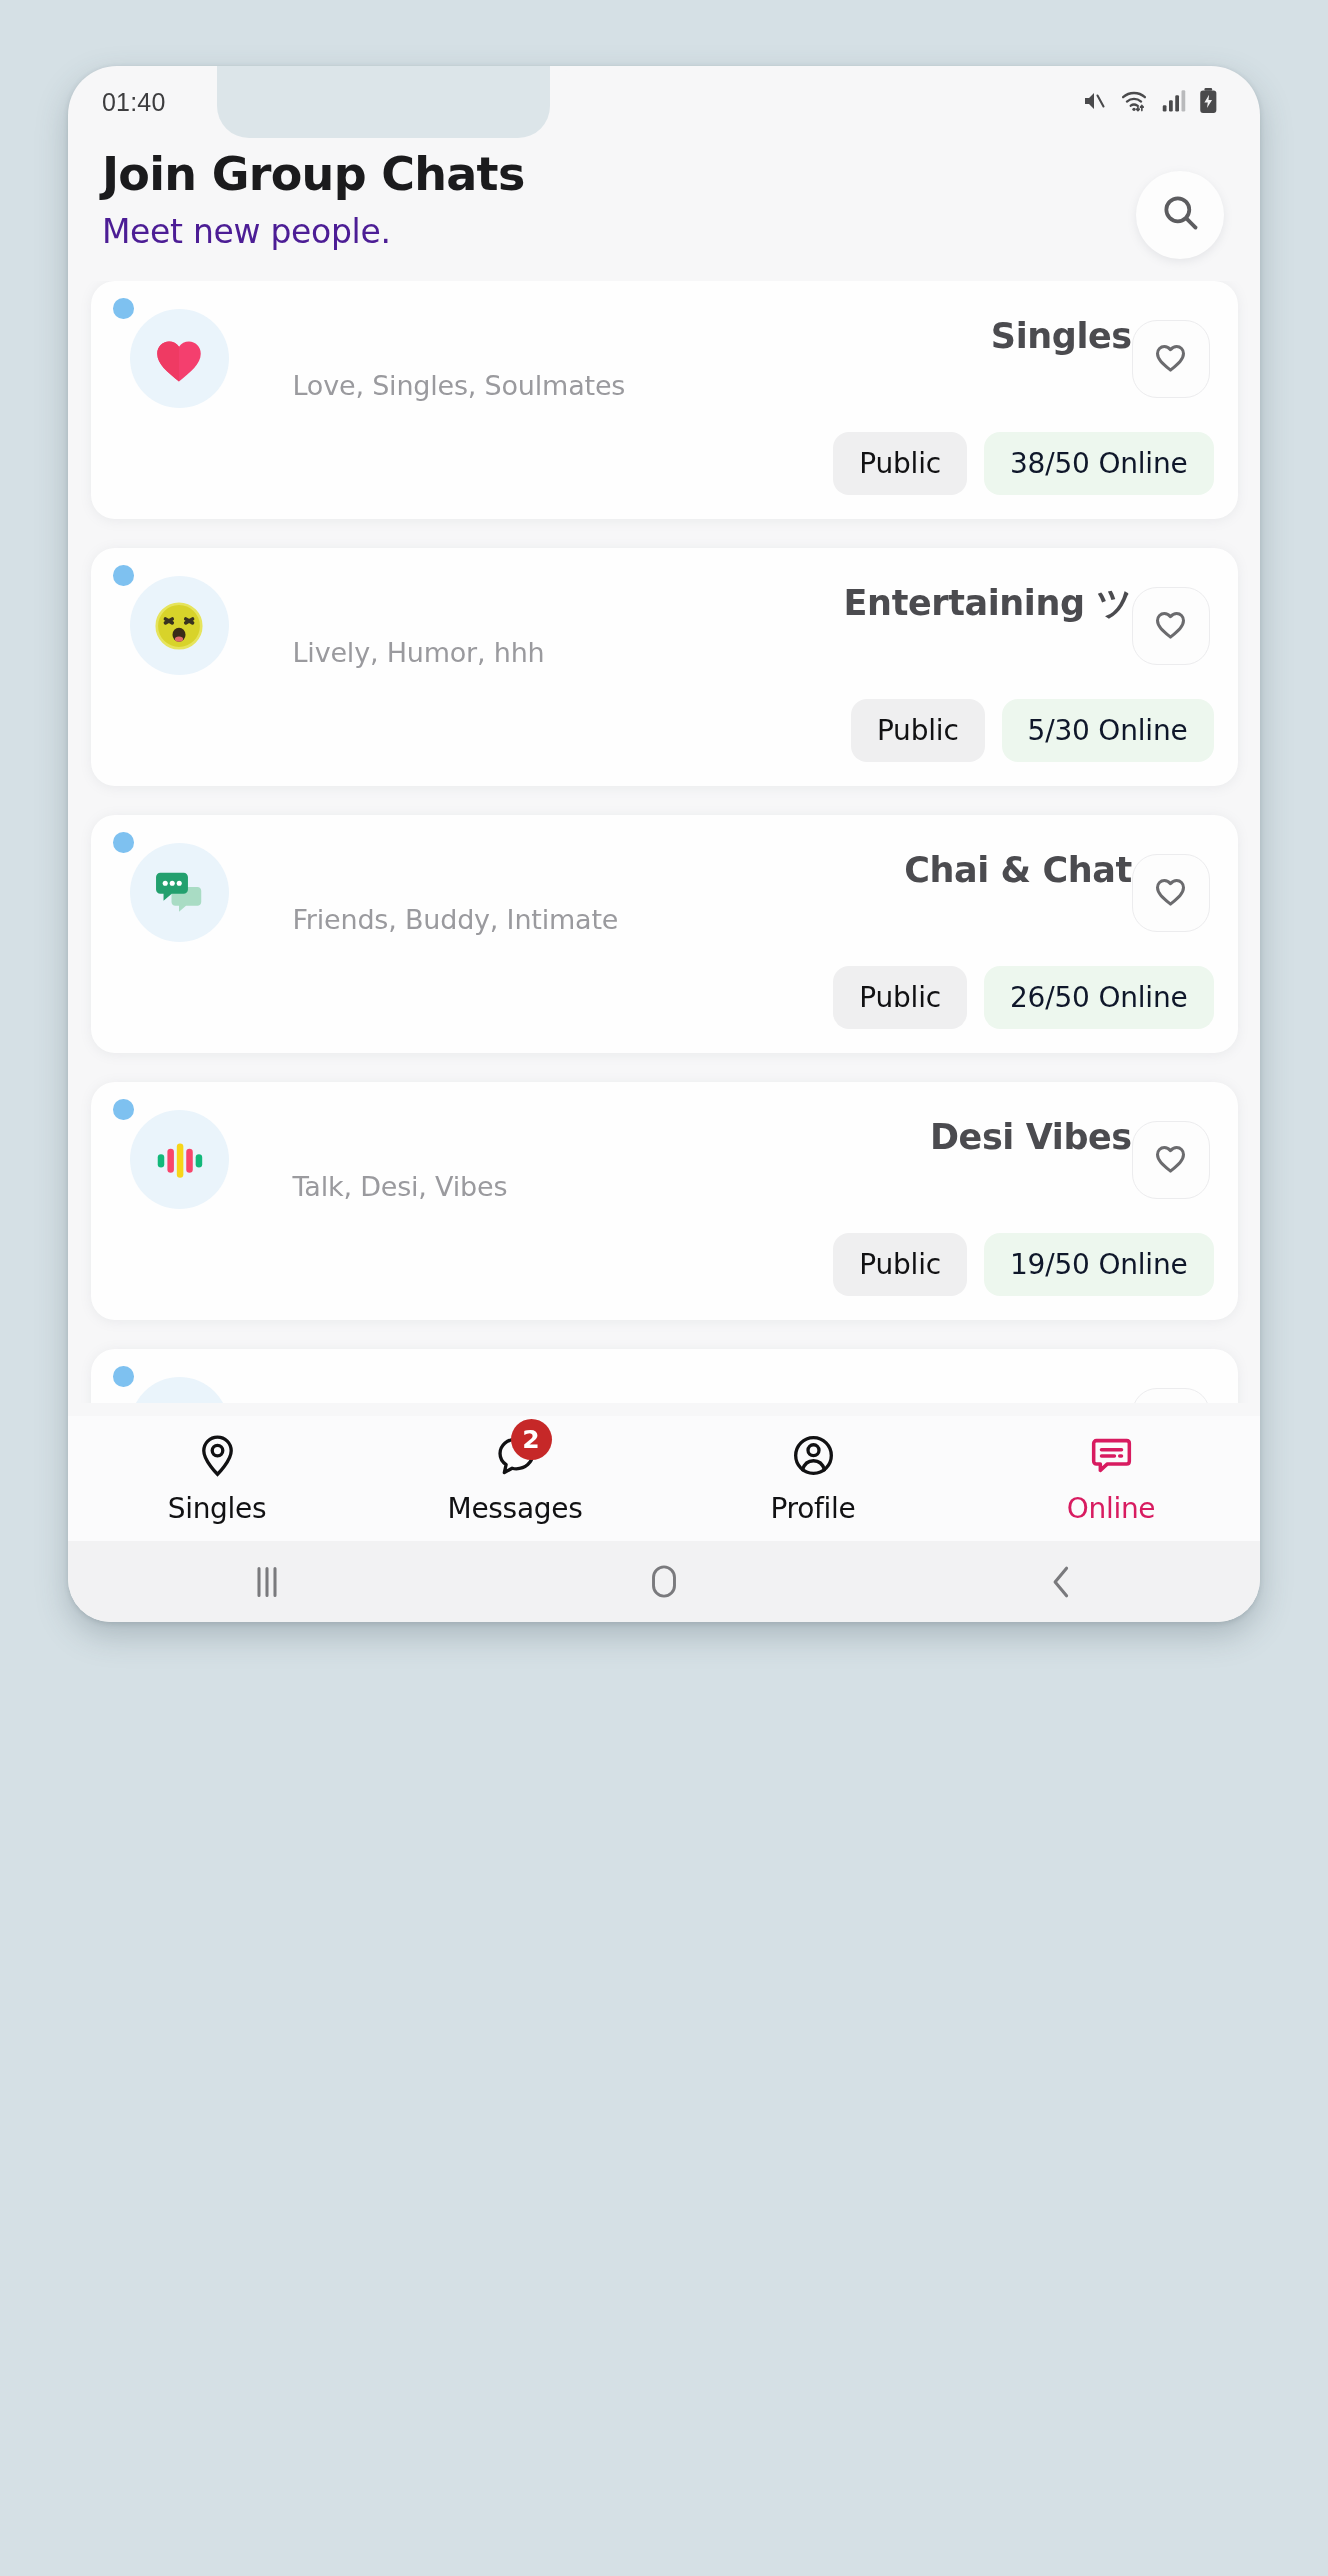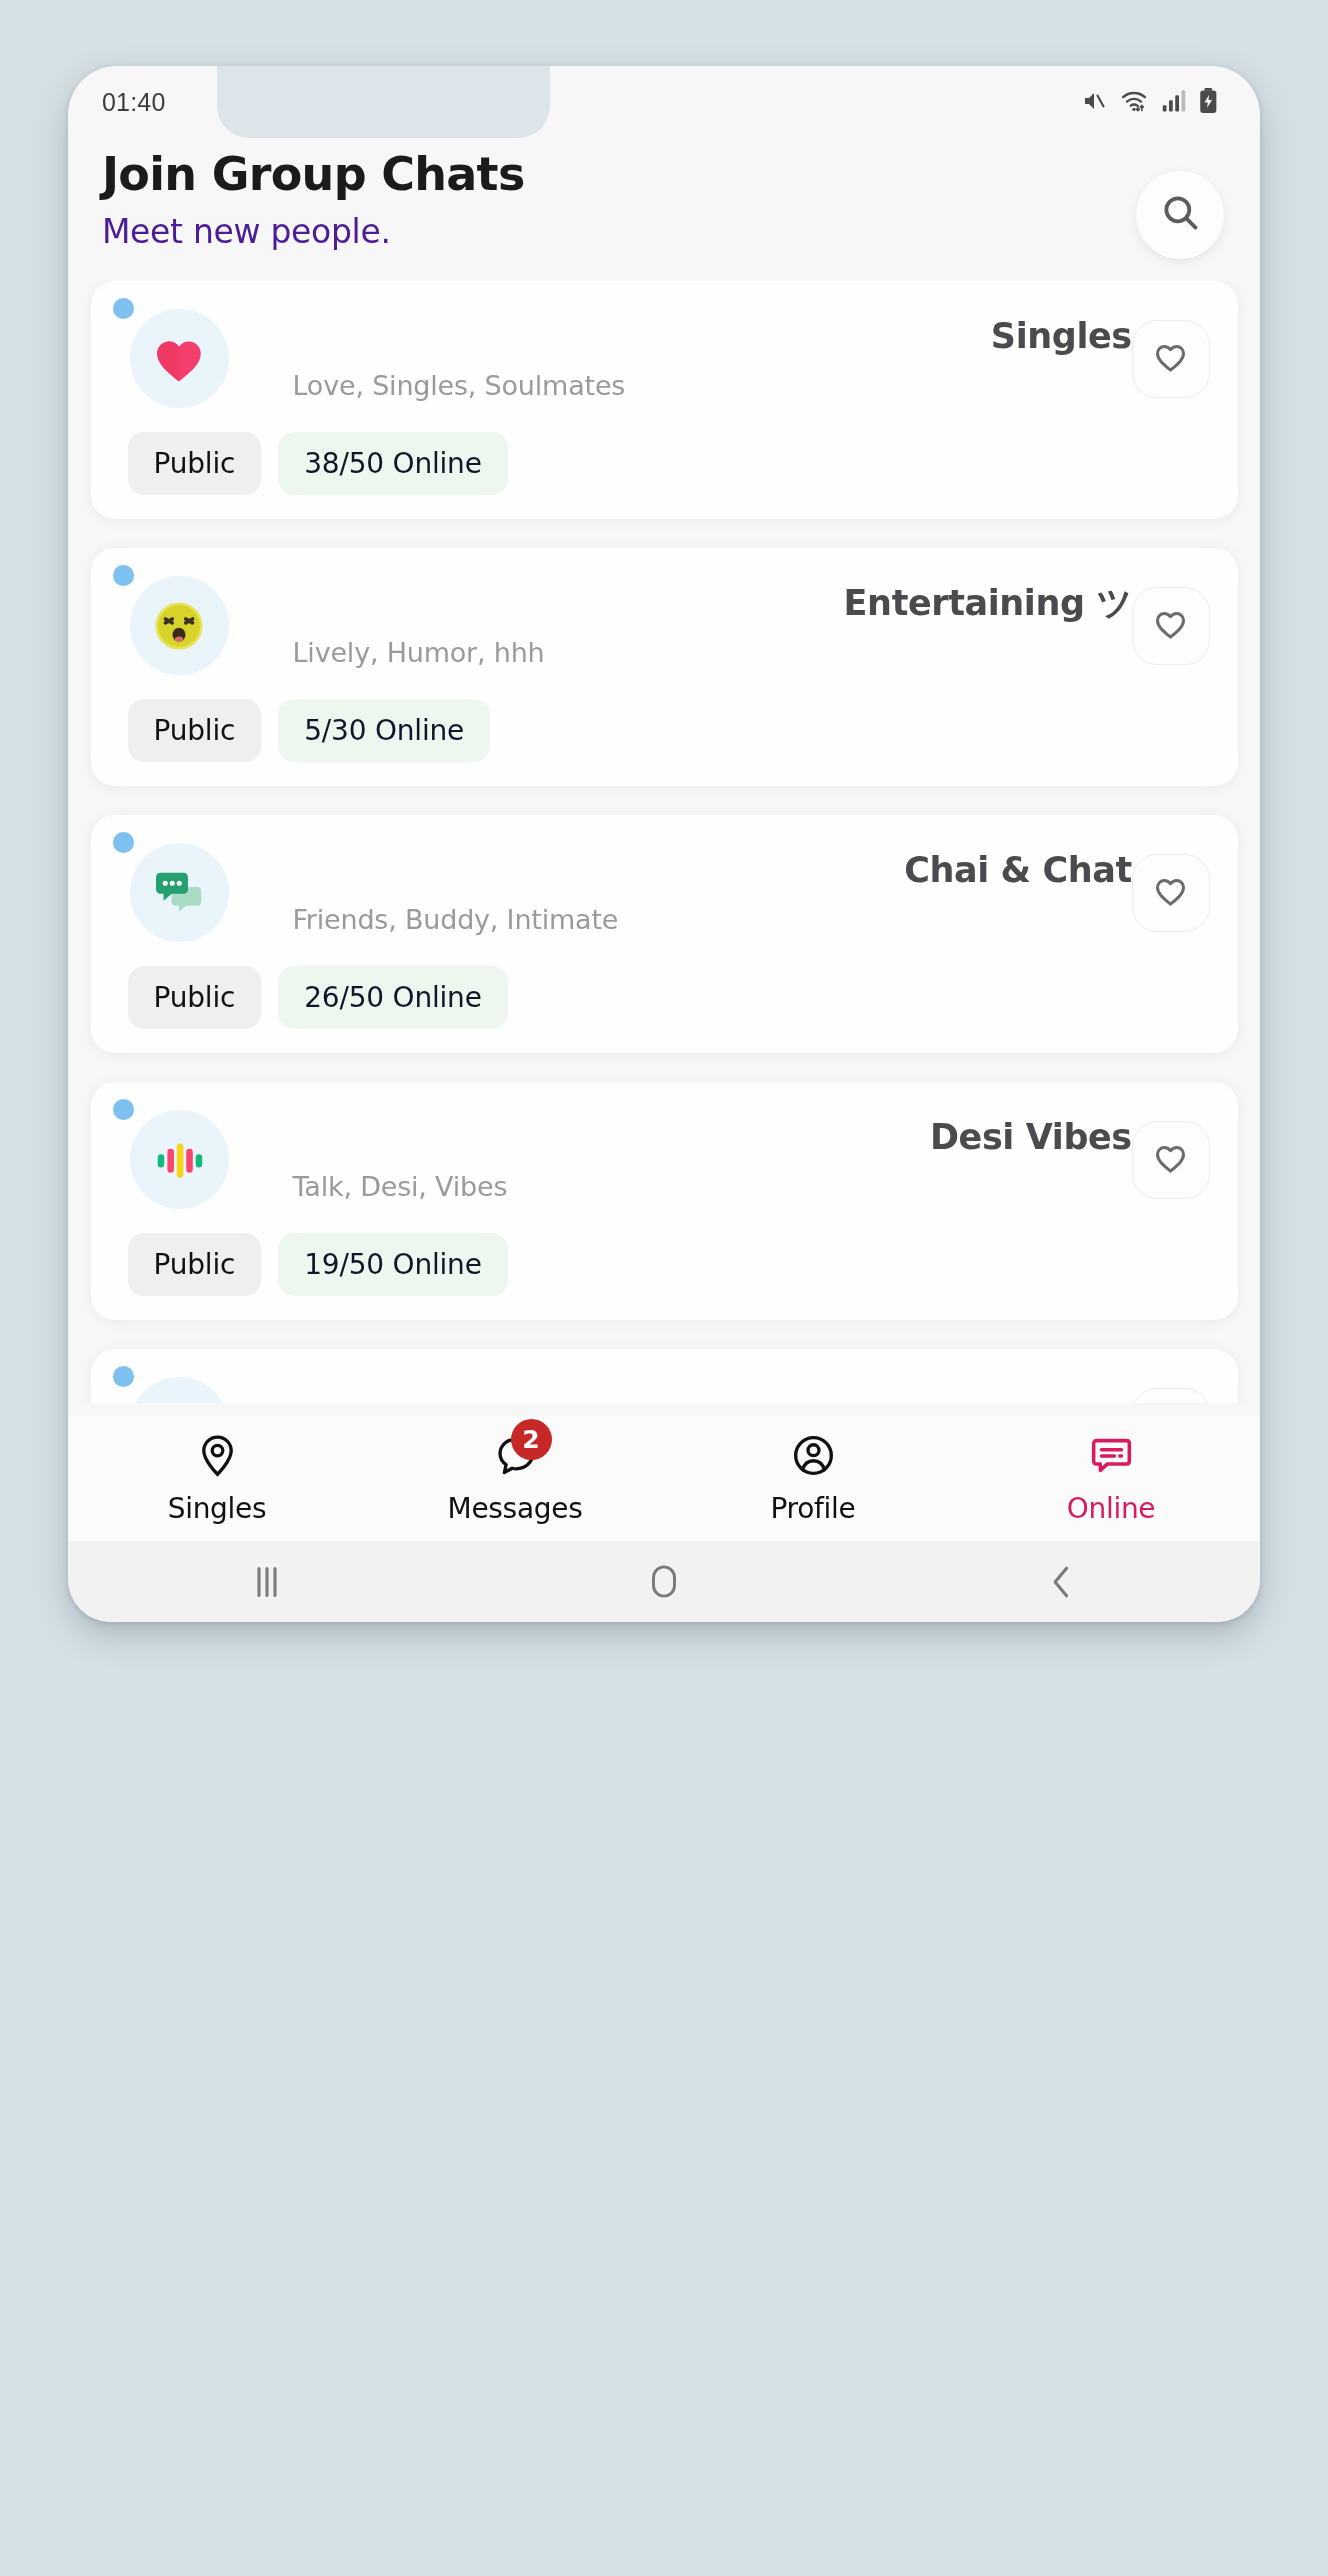--- a/index.html
+++ b/index.html
@@ -145,21 +145,21 @@
     width: 78px; height: 78px;
     border-radius: 25px;
     border: 1.9px solid #ececee;
     background: #fdfdfd;
     display: flex; align-items: center; justify-content: center;
     flex: 0 0 auto; margin-right: 3.7px;
     cursor: pointer;
   }
   .card-chips {
     display: flex; align-items: center;
-    gap: 17px; margin-top: 24px; padding-left: 13px;
+    gap: 17px; margin-top: 24px; padding-left: 13px; justify-content: flex-end;
   }
   .chip {
     font-family: "DejaVu Sans", sans-serif;
     font-size: 28px;
     padding: 15px 26px;
     border-radius: 16px;
     letter-spacing: -0.2px;
     white-space: nowrap;
   }
   .chip-public { background: #efeff0; color: #111113; }

